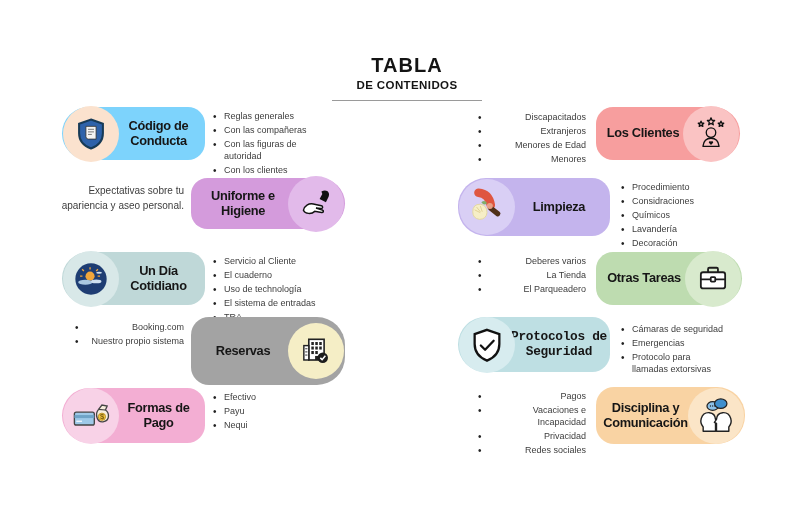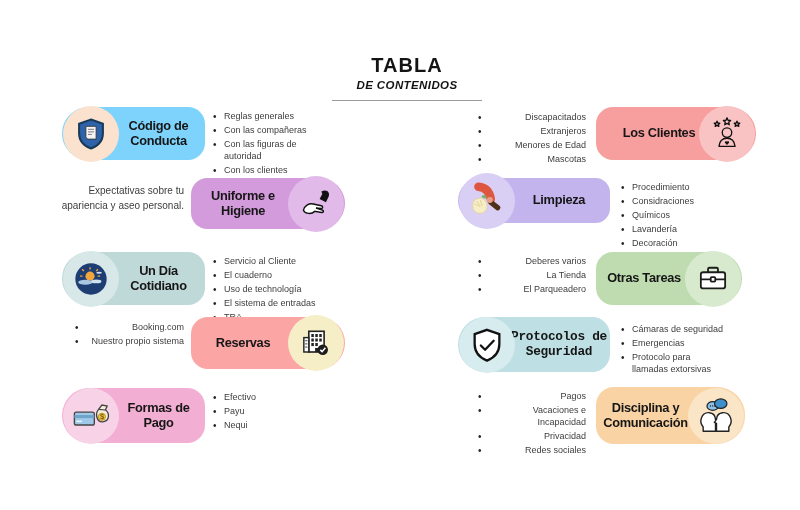--- a/index.html
+++ b/index.html
@@ -1,21 +1,21 @@
 <!DOCTYPE html>
 <html><head>
 <meta charset="utf-8">
 <style>
   html,body{margin:0;padding:0;background:#fff;}
   .canvas{position:relative;width:800px;height:510px;background:#ffffff;overflow:hidden;
           font-family:"Liberation Sans",sans-serif;}
   
   .title-block{position:absolute;left:307px;top:54px;width:200px;text-align:center;color:#141414;}
   .title-main{font-size:20px;font-weight:800;letter-spacing:1px;line-height:1.15;}
-  .title-sub{font-size:11.5px;font-weight:800;letter-spacing:.4px;margin-top:2px;font-style:italic;}
+  .title-sub{font-size:11.5px;font-weight:800;letter-spacing:.4px;margin-top:2px;}
   .title-rule{position:absolute;left:332px;top:100px;width:150px;height:1px;background:#9a9a9a;}
   
   .pill{position:absolute;display:flex;align-items:center;}
   .pill-l{border-radius:28px 18px 18px 28px;}
   .pill-r{border-radius:18px 28px 28px 18px;}
   .circle{position:absolute;width:56px;height:56px;border-radius:50%;top:50%;transform:translateY(-50%);
           display:flex;align-items:center;justify-content:center;}
   .circle-left{left:1px;}
   .circle-right{right:1px;}
   .pill-title{flex:1;text-align:center;font-weight:800;font-size:12.8px;line-height:1.12;
@@ -89,21 +89,21 @@
     <li>El cuaderno</li>
     <li>Uso de technología</li>
     <li>El sistema de entradas</li>
     <li>TRA</li>
   </ul>
 
   <ul class="bullets ralign" style="left:75px;top:322px;width:109px">
     <li>Booking.com</li>
     <li>Nuestro propio sistema</li>
   </ul>
-  <div class="pill pill-r" style="left: 191px; top: 317px; width: 154px; height: 52px; background-color: #fca5a5;">
+  <div class="pill pill-r" style="left: 191px; top: 317px; width: 154px; height: 68px; background-color: #a3a3a3;">
     <div class="circle circle-right" style="background-color: rgb(245, 238, 198);">
       <svg width="36" height="36" viewBox="0 0 40 40">
         <rect x="12" y="7" width="17" height="23" fill="#fff" stroke="#222" stroke-width="1.8"></rect>
         <rect x="6.5" y="14" width="5.5" height="16" fill="#fff" stroke="#222" stroke-width="1.6"></rect>
         <path d="M8 17.5 h2.5 M8 21 h2.5 M8 24.5 h2.5" stroke="#222" stroke-width="1" fill="none"></path>
         <g fill="#222">
           <rect x="14.8" y="10" width="2.8" height="3.4"></rect>
             <rect x="19.2" y="10" width="2.8" height="3.4"></rect>
             <rect x="23.6" y="10" width="2.8" height="3.4"></rect>
           <rect x="14.8" y="15" width="2.8" height="3.4"></rect>
@@ -137,39 +137,39 @@
   <ul class="bullets" style="left:213px;top:392px;width:110px">
     <li>Efectivo</li>
     <li>Payu</li>
     <li>Nequi</li>
   </ul>
 
   <ul class="bullets ralign" style="left:478px;top:112px;width:108px">
     <li>Discapacitados</li>
     <li>Extranjeros</li>
     <li>Menores de Edad</li>
-    <li>Mascotas</li>
-  </ul>
-  <div class="pill pill-r" style="left: 596px; top: 107px; width: 144px; height: 53px; background-color: rgb(247, 158, 158); padding-left: 16px;">
+    <li>Menores</li>
+  </ul>
+  <div class="pill pill-r" style="left: 596px; top: 107px; width: 144px; height: 53px; background-color: rgb(247, 158, 158);">
     <div class="circle circle-right" style="background-color: rgb(250, 195, 195);">
       <svg width="38" height="38" viewBox="0 0 40 40">
         <g fill="none" stroke="#111" stroke-width="1.4" stroke-linejoin="round">
           <polygon points="20,3 21.1,5.6 23.8,5.8 21.8,7.6 22.4,10.3 20,8.8 17.6,10.3 18.2,7.6 16.2,5.8 18.9,5.6"></polygon>
           <polygon points="9.5,6.5 10.3,8.5 12.4,8.6 10.9,10 11.4,12 9.5,10.9 7.6,12 8.1,10 6.6,8.6 8.7,8.5"></polygon>
           <polygon points="30.5,6.5 31.3,8.5 33.4,8.6 31.9,10 32.4,12 30.5,10.9 28.6,12 29.1,10 27.6,8.6 29.7,8.5"></polygon>
           <circle cx="20" cy="18.5" r="5"></circle>
           <path d="M11.5 33 q1 -8.5 8.5 -8.5 q7.5 0 8.5 8.5 z"></path>
         </g>
         <path d="M20 31.5 l-2.2-2.2 a1.3 1.3 0 0 1 2.2-1.3 a1.3 1.3 0 0 1 2.2 1.3 z" fill="#111"></path>
       </svg>
     </div>
     <div class="pill-title mr">Los Clientes</div>
   </div>
 
-  <div class="pill pill-l" style="left: 458px; top: 178px; width: 152px; height: 45px; background-color: rgb(196, 180, 237);">
+  <div class="pill pill-l" style="left: 458px; top: 178px; width: 152px; height: 58px; background-color: rgb(196, 180, 237);">
     <div class="circle circle-left" style="background-color: rgb(217, 207, 245);">
       <svg width="38" height="38" viewBox="0 0 40 40">
         <path d="M11 5 q11 1 13 13" stroke="#df5640" stroke-width="9" fill="none" stroke-linecap="round"></path>
         <rect x="20" y="21" width="15" height="5.5" rx="2.5" transform="rotate(38 27 24)" fill="#503018"></rect>
         <path d="M5 25 q0 -8 8 -8 q7 1 7 9 q-1 7 -8 7 q-7 -1 -7 -8z" fill="#f6eec6" stroke="#e3d79e" stroke-width="1"></path>
         <path d="M9 20 l4 5 M13 19 l2 6 M7 23 l6 3" stroke="#e0d092" stroke-width="1"></path>
         <path d="M14 15 q4 -3 6 1 q-3 3 -6 -1z" fill="#7fae6a"></path>
         <circle cx="23" cy="19" r="3.2" fill="#e8a087"></circle>
       </svg>
     </div>

